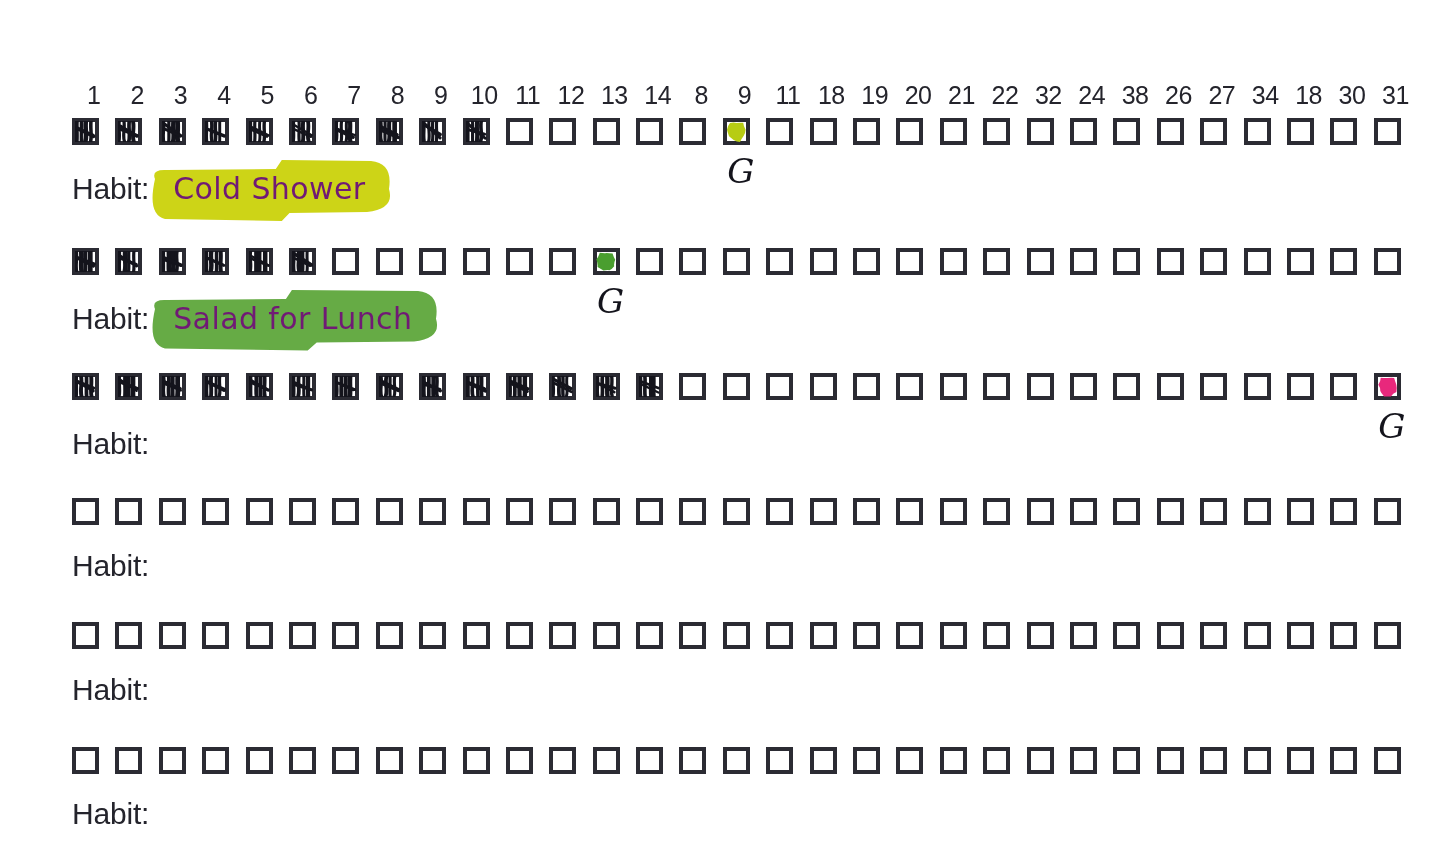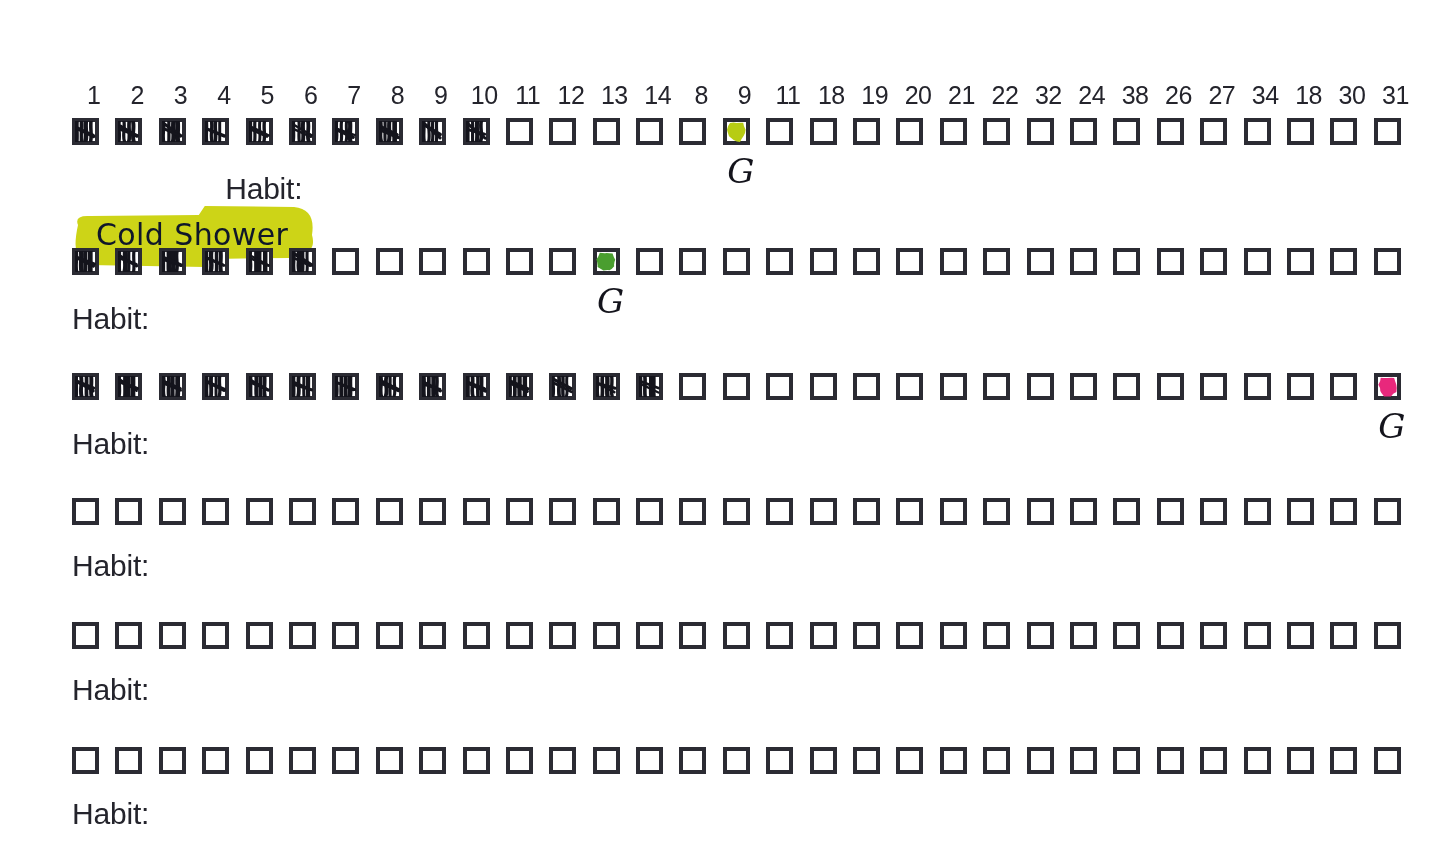--- a/index.html
+++ b/index.html
@@ -97,22 +97,21 @@
     text-align: center;
     color: #14141c;
   }
 
   
   .habit-line {
     position: absolute;
     left: 72px;
     height: 46px;
     display: flex;
-    align-items: flex-end;
-    flex-direction: column;
+    align-items: flex-start;
   }
   .habit-word {
     font-size: 30px;
     line-height: 46px;
     color: #24242c;
     letter-spacing: -0.2px;
     white-space: nowrap;
   }
   .habit-value-wrap {
     position: relative;
@@ -126,21 +125,21 @@
     left: -18px;
     top: -9px;
     z-index: 0;
   }
   .habit-value {
     position: relative;
     z-index: 1;
     font-family: "DejaVu Sans", sans-serif;
     font-size: 30px;
     line-height: 46px;
-    color: #0f172a;
+    color: #701a75;
     white-space: nowrap;
     padding: 0 14px;
     letter-spacing: 0.4px;
   }
   .habit-value.empty { padding: 0; }
 </style>
 </head>
 <body>
 
 <div class="sheet">
@@ -531,20 +530,26 @@
           </div>
           <div class="cell">
             <div class="box"></div>
           </div>
           <div class="cell">
             <div class="box"></div>
           </div>
         </div>
         <div class="habit-line" style="top: 48px;">
           <span class="habit-word">Habit:</span>
+          <div class="habit-value-wrap">
+            <svg class="highlight-svg" viewBox="0 0 303 64" width="303" height="64" aria-hidden="true">
+              <path d="M14.0 22.0 Q10.0 12.0 26.0 13.0 L144.9 12.0 L150.9 3.0 L277.0 4.0 Q299.0 6.0 295.0 31.7 Q301.0 51.4 273.0 54.4 L175.7 55.4 L166.7 63.4 L24.0 61.4 Q6.0 57.4 14.0 22.0 Z" fill="#66ab45"></path>
+            </svg>
+            <span class="habit-value">Salad for Lunch</span>
+          </div>
         </div>
       </div>
       <div class="habit-row" style="top: 373px; height: 120px;">
         <div class="box-strip">
           <div class="cell">
             <div class="box">
               <svg class="fill" viewBox="0 0 21 21" width="21" height="21" aria-hidden="true">
                 <path d="M1.44 -0.99 C1.09 7.35 1.79 14.28 1.30 20.48" stroke="#14141c" stroke-width="3.25" stroke-linecap="round" fill="none"></path>
                 <path d="M6.08 0.70 C7.42 7.35 4.74 14.28 6.62 21.05" stroke="#14141c" stroke-width="3.95" stroke-linecap="round" fill="none"></path>
                 <path d="M11.48 -0.43 C11.83 7.35 11.14 14.28 11.62 20.42" stroke="#14141c" stroke-width="3.75" stroke-linecap="round" fill="none"></path>

